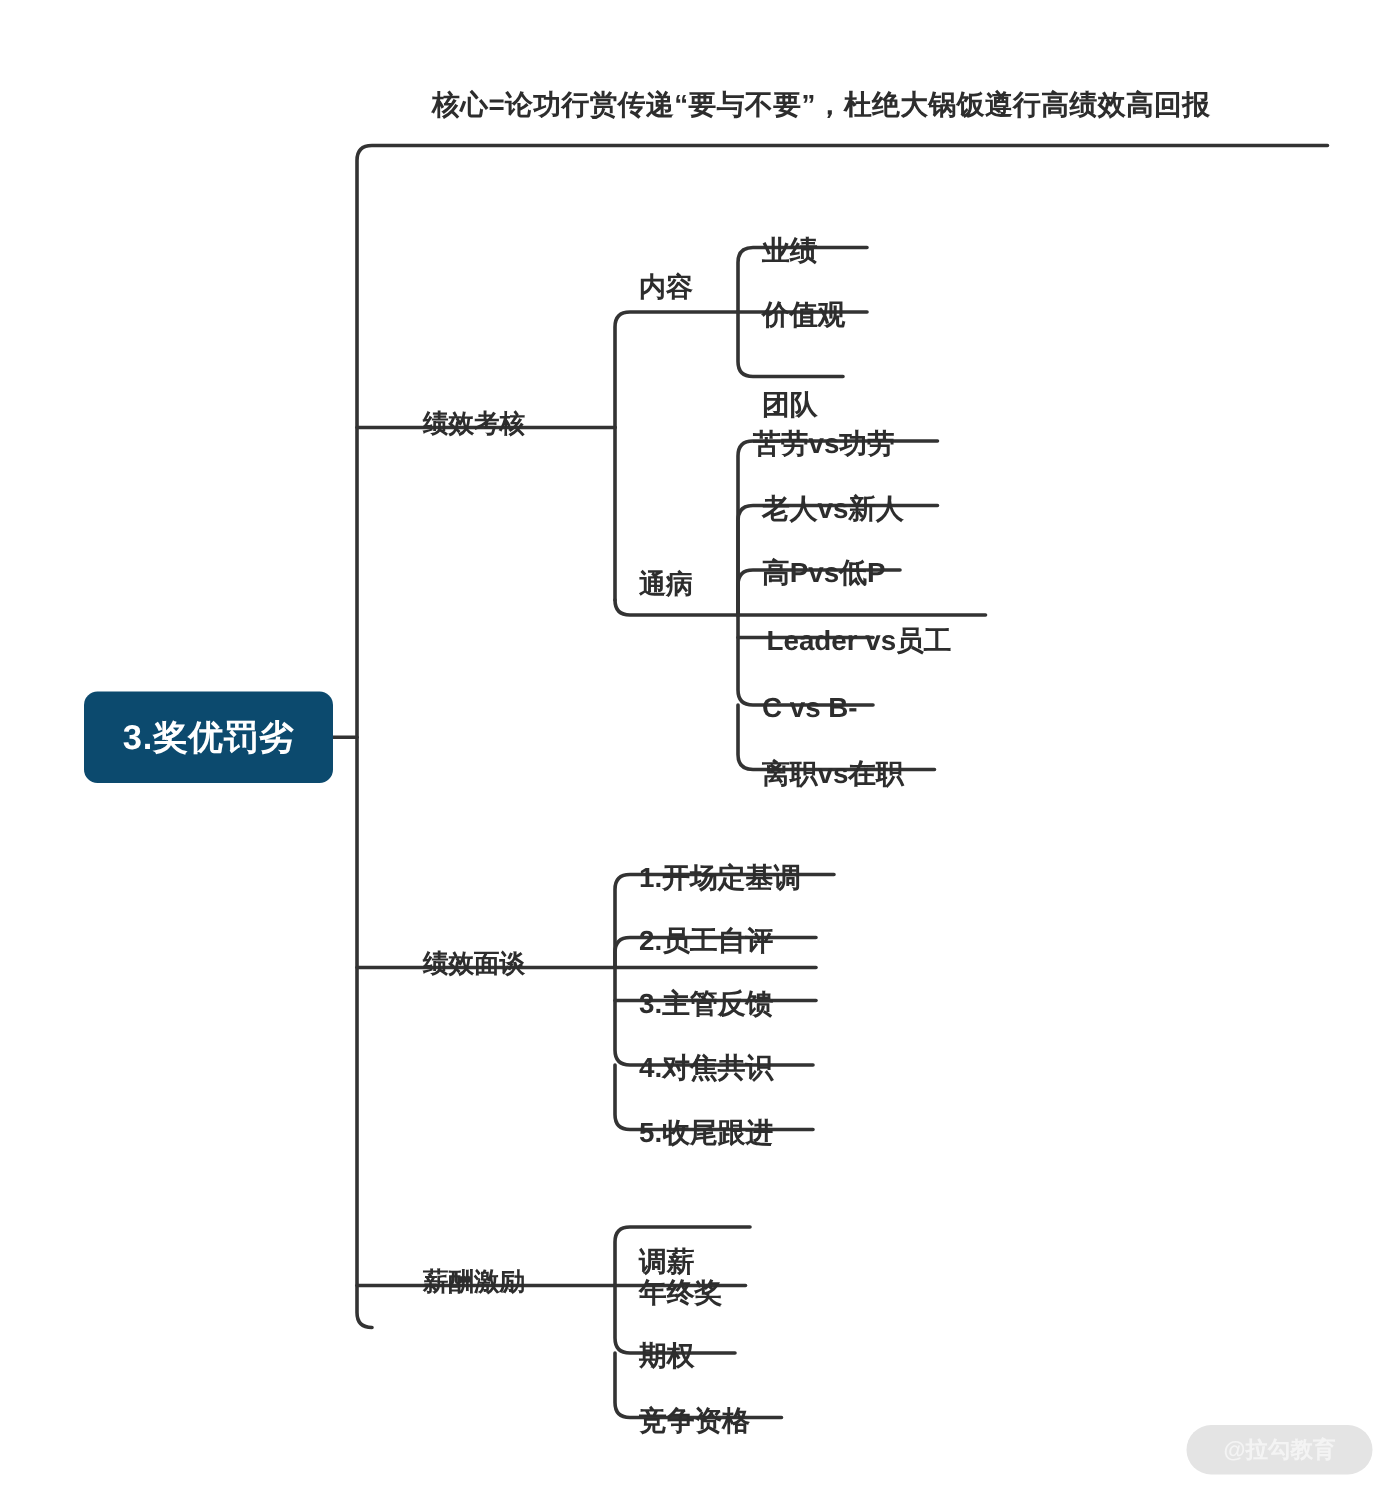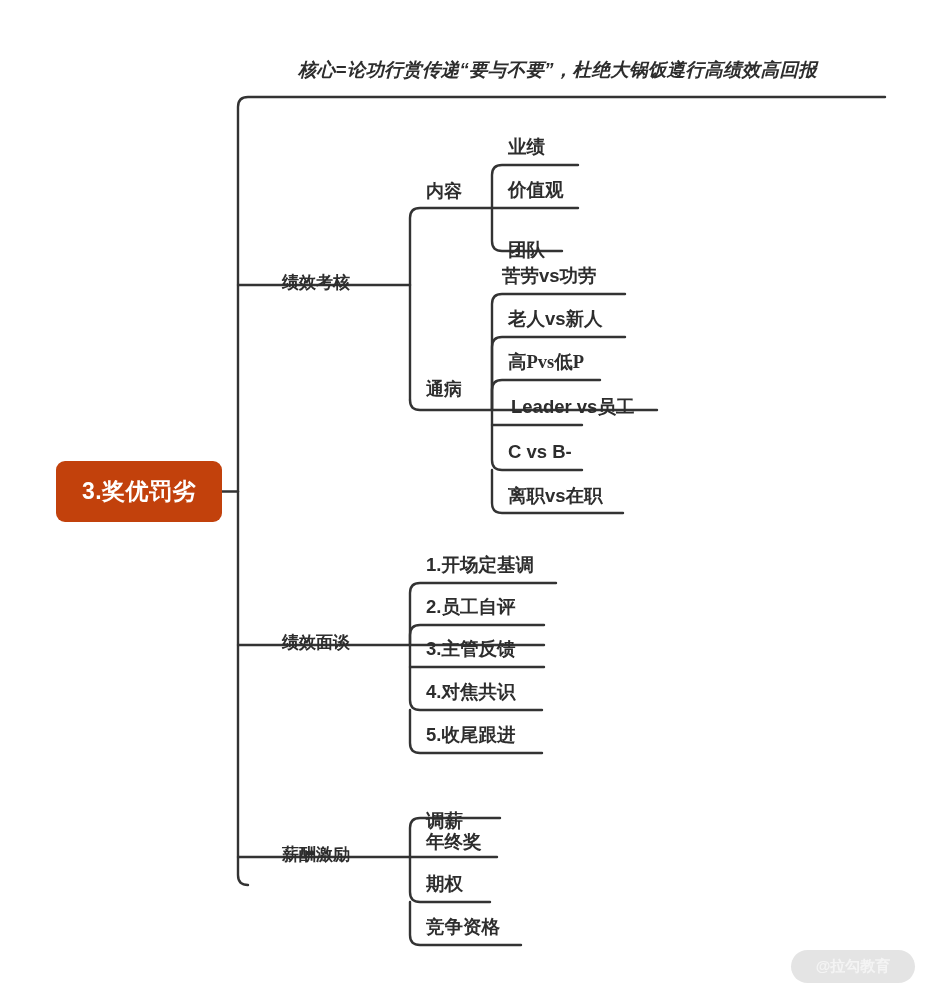--- a/index.html
+++ b/index.html
@@ -32,50 +32,50 @@
     font-weight: bold;
     line-height: 1;
   }
   
   .root-node {
     position: absolute;
     left: 56px;
     top: 461px;
     width: 166px;
     height: 61px;
-    background: #c2410c;
+    background: #0c4a6e;
     border-radius: 9px;
     display: flex;
     align-items: center;
     justify-content: center;
     color: #ffffff;
     font-size: 23px;
     font-weight: bold;
     letter-spacing: 0.5px;
   }
   
   .header-title {
     position: absolute;
-    left: 298px;
+    left: 288px;
     top: 57px;
     font-size: 18.5px;
     font-weight: bold;
     color: #2d2d2d;
     letter-spacing: 0.3px;
-    font-style: italic;
   }
   
   .branch-label {
     font-size: 17px;
   }
   .sub-label {
     font-size: 18px;
   }
   .leaf-label {
     font-size: 18.5px;
+    margin-top: 20px;
   }
   .watermark {
     position: absolute;
     left: 791px;
     top: 950px;
     width: 124px;
     height: 33px;
     background: #e4e4e4;
     border-radius: 17px;
     display: flex;
@@ -154,21 +154,21 @@
   <div class="node sub-label" style="left:426px; top:182px;">内容</div>
 
   <div class="node sub-label" style="left:426px; top:380px;">通病</div>
 
   <div class="node leaf-label" style="left:508px; top:138px;">业绩</div>
   <div class="node leaf-label" style="left:508px; top:181px;">价值观</div>
   <div class="node leaf-label" style="left:508px; top:241px;">团队</div>
 
   <div class="node leaf-label" style="left:502px; top:267px;">苦劳vs功劳</div>
   <div class="node leaf-label" style="left:508px; top:310px;">老人vs新人</div>
-  <div class="node leaf-label" style="left:508px; top:353px;font-family:Liberation Serif, serif;">高Pvs低P</div>
+  <div class="node leaf-label" style="left:508px; top:353px;">高Pvs低P</div>
   <div class="node leaf-label" style="left:511px; top:398px;">Leader vs员工</div>
   <div class="node leaf-label" style="left:508px; top:443px;">C vs B-</div>
   <div class="node leaf-label" style="left:508px; top:487px;">离职vs在职</div>
 
   <div class="node leaf-label" style="left:426px; top:556px;">1.开场定基调</div>
   <div class="node leaf-label" style="left:426px; top:598px;">2.员工自评</div>
   <div class="node leaf-label" style="left:426px; top:640px;">3.主管反馈</div>
   <div class="node leaf-label" style="left:426px; top:683px;">4.对焦共识</div>
   <div class="node leaf-label" style="left:426px; top:726px;">5.收尾跟进</div>
 

